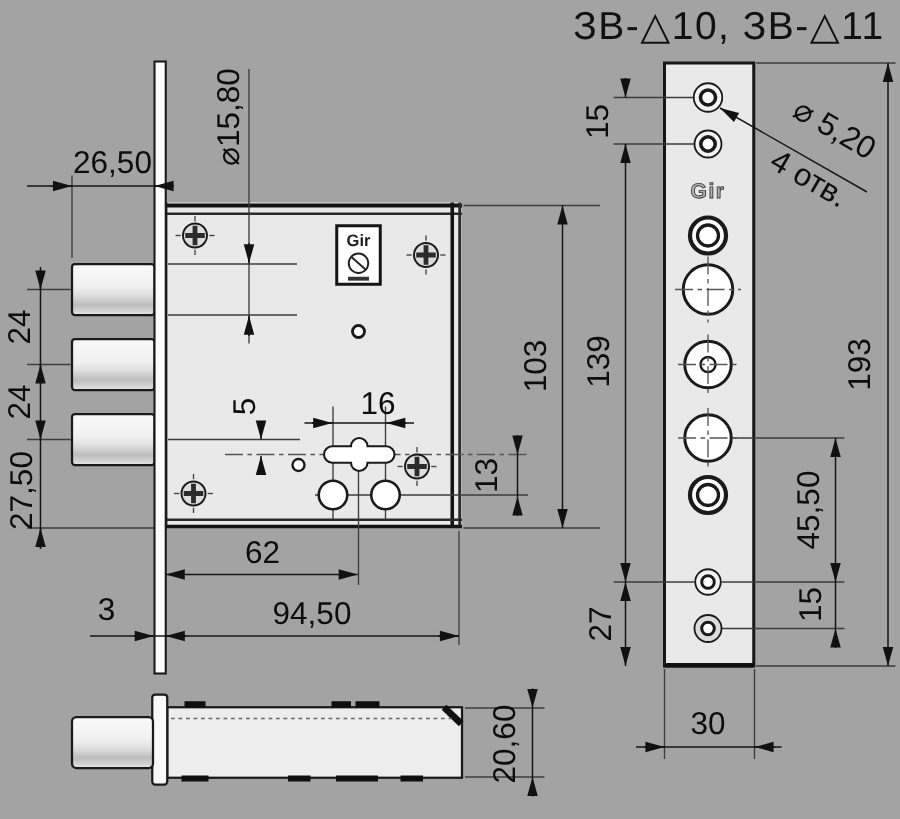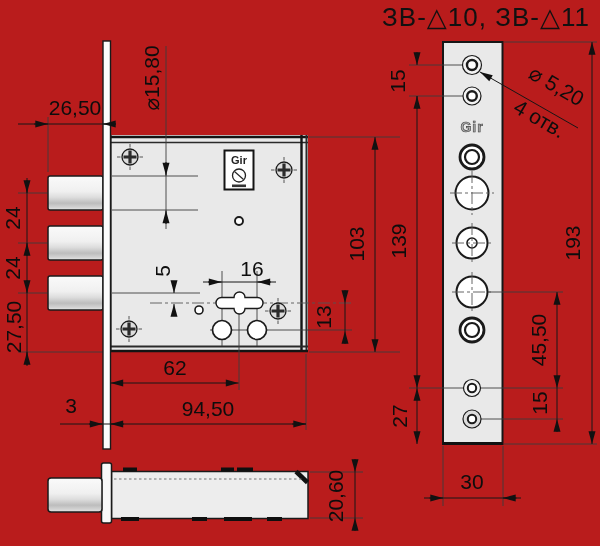--- a/index.html
+++ b/index.html
@@ -1,16 +1,16 @@
 <!DOCTYPE html>
 <html><head>
 <meta charset="utf-8">
 <style>
   html,body{margin:0;padding:0;background:#fff;}
-  .stage{width:600px;height:546px;background:#b91c1c;position:relative;overflow:hidden;}
+  .stage{width:600px;height:546px;background:#a3a3a3;position:relative;overflow:hidden;}
   svg{display:block;}
   .dimtxt{font-family:"Liberation Sans",sans-serif;font-size:21px;fill:#0d0d0d;}
   .title-txt{font-family:"Liberation Sans",sans-serif;font-size:26px;fill:#111;letter-spacing:1px;}
   .logo-txt{font-family:"Liberation Sans",sans-serif;font-weight:bold;font-size:11px;fill:#222;}
   .logo-txt-fp{font-family:"Liberation Sans",sans-serif;font-weight:bold;font-size:14px;fill:#b0b0b0;stroke:#3a3a3a;stroke-width:0.6px;letter-spacing:1px;}
   .thin{stroke:#3c3c3c;stroke-width:0.9;fill:none;}
   .dim{stroke:#161616;stroke-width:1;fill:none;}
   .cl{stroke:#555;stroke-width:0.9;stroke-dasharray:12 3 3 3;fill:none;}
 </style>
 </head>

